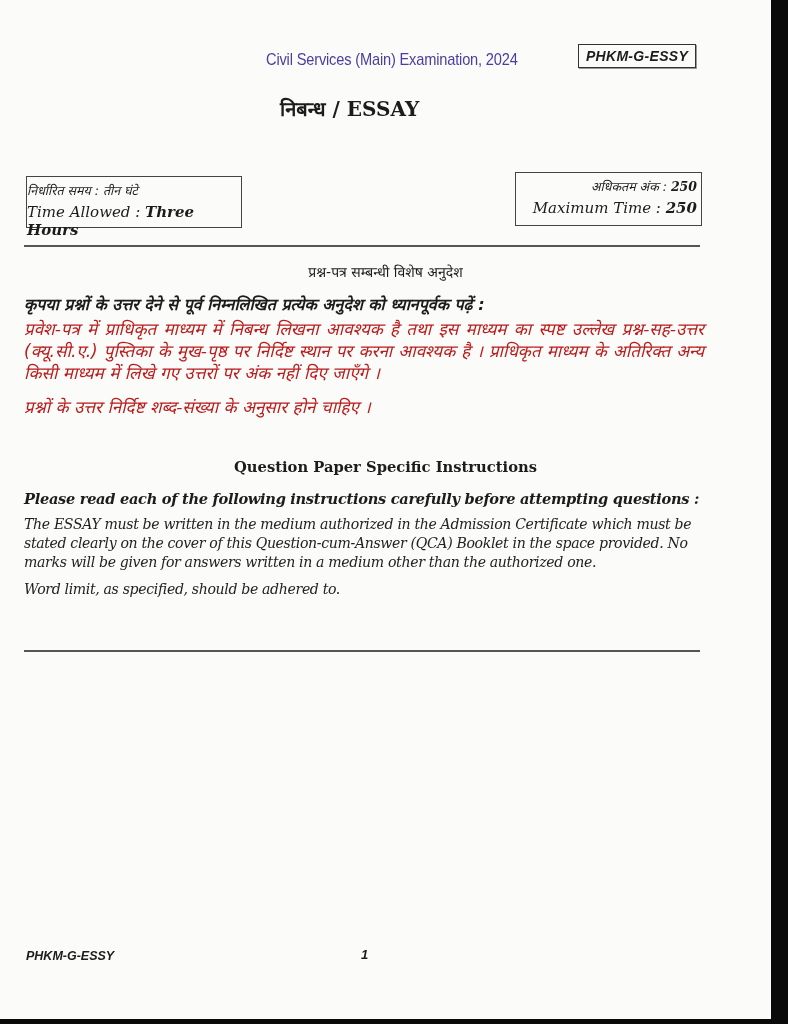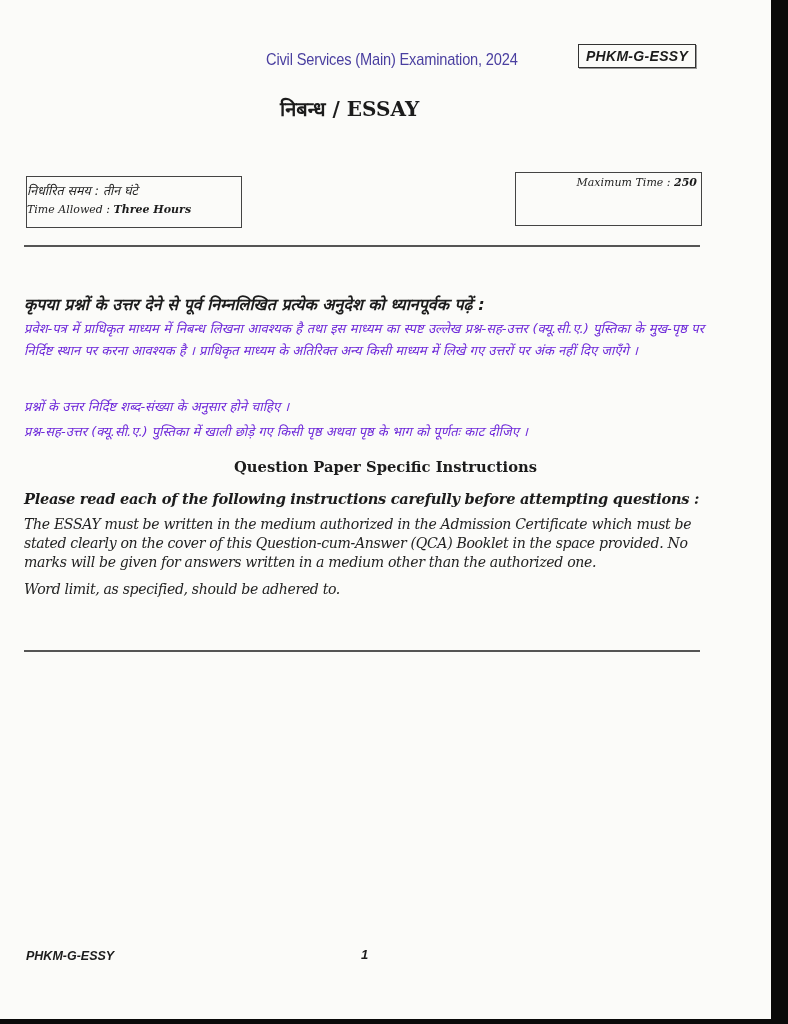--- a/index.html
+++ b/index.html
@@ -29,37 +29,37 @@
       position: absolute; left: 280px; top: 95px; font-size: 20px; font-weight: bold;
       font-family: "DejaVu Serif", serif;
     }
     .box {
       position: absolute; border: 1.5px solid #444;
       font-family: "DejaVu Serif", serif; font-style: italic;
     }
     .box-left { left: 26px; top: 176px; width: 214px; height: 50px; }
     .box-right { left: 515px; top: 172px; width: 181px; height: 52px; text-align: right; padding-right: 4px; }
     .box .hi-line { font-size: 12.5px; margin-top: 5px; height: 18px; }
-    .box .en-line { font-size: 11px; margin-top: 3px; }
+    .box .en-line { font-size: 15px; margin-top: 3px; }
     .box b { font-style: italic; }
     .rule {
       position: absolute; left: 24px; width: 676px; height: 1.5px; background: #555;
     }
     .hi-heading {
       position: absolute; left: 0; width: 771px; top: 262px; text-align: center;
       font-size: 14px; font-family: "DejaVu Sans", sans-serif;
     }
     .hi-lead {
       position: absolute; left: 24px; top: 293px; font-size: 16px; font-weight: bold;
       font-style: italic; font-family: "DejaVu Sans", sans-serif;
     }
     .hi-para {
-      position: absolute; left: 24px; width: 680px; font-size: 13px;
+      position: absolute; left: 24px; width: 680px; font-size: 17px;
       font-style: italic; font-family: "DejaVu Sans", sans-serif; line-height: 22px;
-      text-align: justify; color: #6d28d9;
+      text-align: justify; color: #b91c1c;
     }
     .en-heading {
       position: absolute; left: 0; width: 771px; top: 457px; text-align: center;
       font-size: 15.5px; font-weight: bold; font-family: "DejaVu Serif", serif;
       transform: scaleX(0.95);
     }
     .en-lead {
       position: absolute; left: 24px; top: 490px; font-size: 14.6px; font-weight: bold;
       font-style: italic; font-family: "DejaVu Serif", serif; letter-spacing: -0.3px; text-align: center;
     }
@@ -84,29 +84,30 @@
   <div class="exam-title">Civil Services (Main) Examination, 2024</div>
   <div class="code-box">PHKM-G-ESSY</div>
   <div class="essay-title">निबन्ध / ESSAY</div>
 
   <div class="box box-left">
     <div class="hi-line" style="font-family:'DejaVu Sans',sans-serif;">निर्धारित समय : तीन घंटे</div>
     <div class="en-line"><span>Time Allowed : </span><b>Three Hours</b></div>
   </div>
 
   <div class="box box-right">
+    <div class="hi-line" style="font-family:'DejaVu Sans',sans-serif;"><span>अधिकतम अंक : </span><b style="font-family:'DejaVu Serif',serif;">250</b></div>
     <div class="en-line"><span>Maximum Time : </span><b>250</b></div>
   </div>
 
   <div class="rule" style="top:245px;"></div>
 
+  <div class="hi-heading">प्रश्न-पत्र सम्बन्धी विशेष अनुदेश</div>
   <div class="hi-lead">कृपया प्रश्नों के उत्तर देने से पूर्व निम्नलिखित प्रत्येक अनुदेश को ध्यानपूर्वक पढ़ें :</div>
   <div class="hi-para" style="top:318px;">प्रवेश-पत्र में प्राधिकृत माध्यम में निबन्ध लिखना आवश्यक है तथा इस माध्यम का स्पष्ट उल्लेख प्रश्न-सह-उत्तर (क्यू.सी.ए.) पुस्तिका के मुख-पृष्ठ पर निर्दिष्ट स्थान पर करना आवश्यक है । प्राधिकृत माध्यम के अतिरिक्त अन्य किसी माध्यम में लिखे गए उत्तरों पर अंक नहीं दिए जाएँगे ।</div>
   <div class="hi-para" style="top:396px;">प्रश्नों के उत्तर निर्दिष्ट शब्द-संख्या के अनुसार होने चाहिए ।</div>
-  <div class="hi-para" style="top:421px;">प्रश्न-सह-उत्तर (क्यू.सी.ए.) पुस्तिका में खाली छोड़े गए किसी पृष्ठ अथवा पृष्ठ के भाग को पूर्णतः काट दीजिए ।</div>
 
   <div class="en-heading">Question Paper Specific Instructions</div>
   <div class="en-lead">Please read each of the following instructions carefully before attempting questions :</div>
   <div class="en-para" style="top:580px;">Word limit, as specified, should be adhered to.</div>
   <div class="en-para" style="top:515px;">The ESSAY must be written in the medium authorized in the Admission Certificate which must be stated clearly on the cover of this Question-cum-Answer (QCA) Booklet in the space provided. No marks will be given for answers written in a medium other than the authorized one.</div>
 
   <div class="rule" style="top:650px;"></div>
 
   <div class="footer-code">PHKM-G-ESSY</div>
   <div class="footer-page">1</div>

